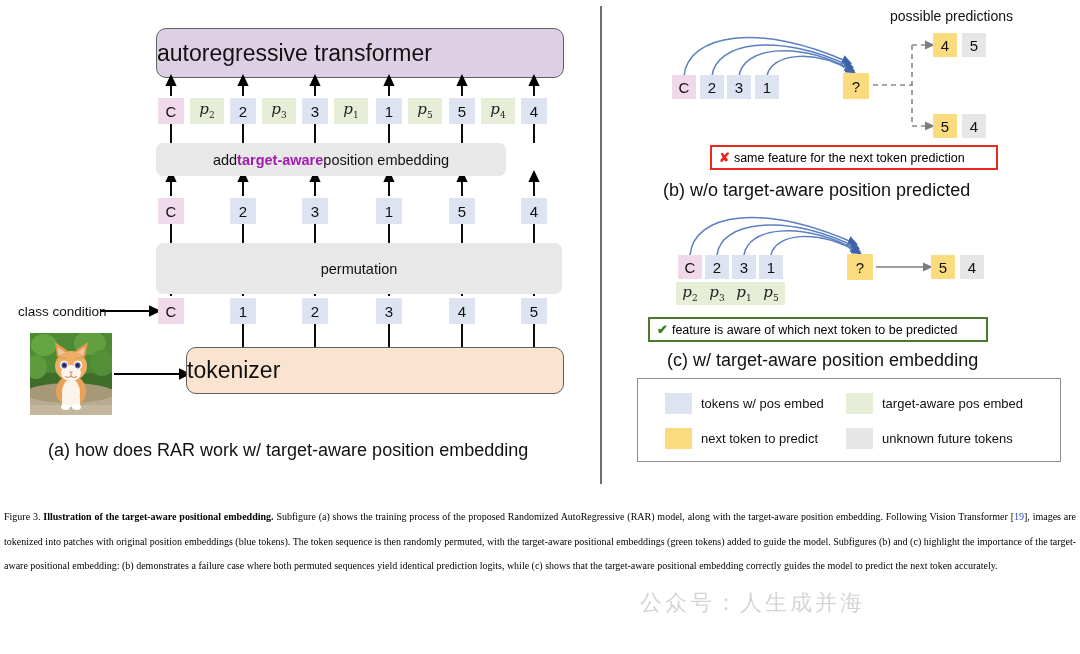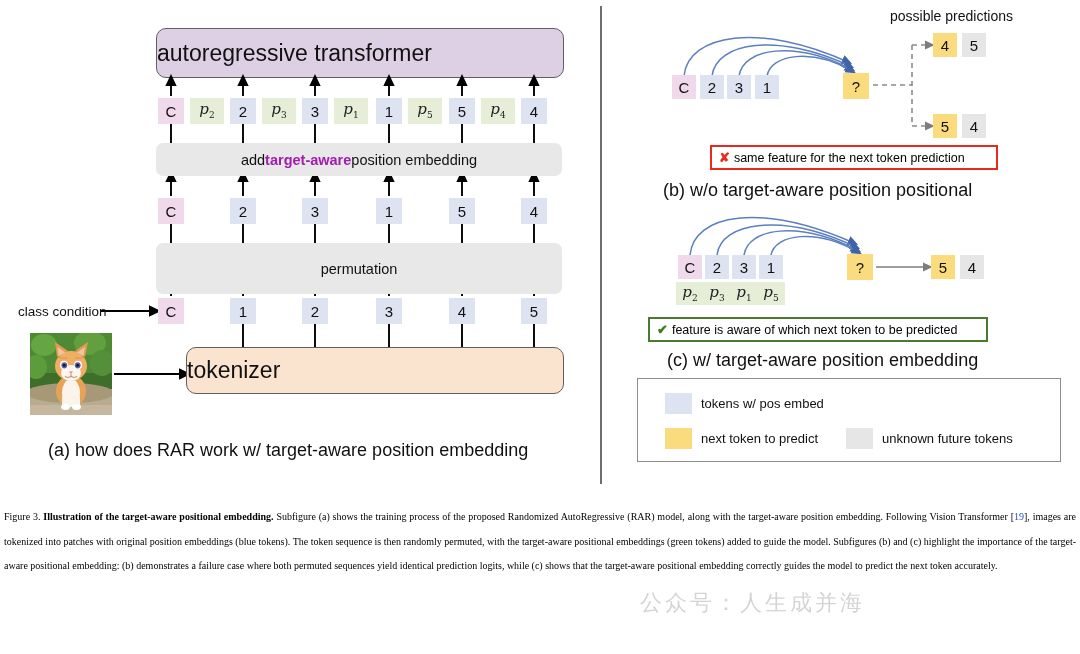--- a/index.html
+++ b/index.html
@@ -228,21 +228,21 @@
   <div class="tok blue" style="left:449px;top:98px;width:26px;height:26px;">
       <span>5</span>
     </div>
   <div class="tok green p" style="left:481px;top:98px;width:34px;height:26px;">
       <span>p<sub>4</sub></span>
     </div>
   <div class="tok blue" style="left:521px;top:98px;width:26px;height:26px;">
       <span>4</span>
     </div>
 
-  <div class="graybar" style="left:156px;top:143px;width:406px;height:33px;">
+  <div class="graybar" style="left:156px;top:143px;width:350px;height:33px;">
     <span>add </span>
       <span class="ta">target-aware</span>
       <span> position embedding</span>
   </div>
 
   <div class="tok pink" style="left:158px;top:198px;width:26px;height:26px;">
       <span>C</span>
     </div>
   <div class="tok blue" style="left:230px;top:198px;width:26px;height:26px;">
       <span>2</span>
@@ -377,21 +377,21 @@
     </div>
   <div class="tok gray" style="left:962px;top:114px;width:24px;height:24px;">
       <span>4</span>
     </div>
 
   <div class="notebox red" style="left:710px;top:145px;width:288px;height:25px;">
     <span class="mark x">✘</span>
     <span>same feature for the next token prediction</span>
   </div>
 
-  <div class="subcap" style="left:663px;top:180px;">(b) w/o target-aware position positional</div>
+  <div class="subcap" style="left:663px;top:180px;">(b) w/o target-aware position predicted</div>
 
   <svg width="1080" height="490">
     <g stroke="#5b7fc0" stroke-width="1.5" fill="none">
       <path d="M690,255 C694,214 760,202 854,243" marker-end="url(#arblue)"></path>
       <path d="M717,255 C721,222 782,212 856,247" marker-end="url(#arblue)"></path>
       <path d="M744,255 C748,228 798,220 857,250" marker-end="url(#arblue)"></path>
       <path d="M771,255 C775,234 816,228 858,252" marker-end="url(#arblue)"></path>
     </g>
     <line x1="876" y1="267" x2="928" y2="267" stroke="#7d7d7d" stroke-width="1.6" marker-end="url(#argray)"></line>
   </svg>
@@ -437,20 +437,24 @@
     <span>feature is aware of which next token to be predicted</span>
   </div>
 
   <div class="subcap" style="left:667px;top:350px;">(c) w/ target-aware position embedding</div>
 
   <div class="legendbox">
     <div class="legitem" style="left:27px;top:14px;">
       <span class="swatch" style="background:#dde3f0;"></span>
       <span class="legtext">tokens w/ pos embed</span>
     </div>
+    <div class="legitem" style="left:208px;top:14px;">
+      <span class="swatch" style="background:#e6eed8;"></span>
+      <span class="legtext">target-aware pos embed</span>
+    </div>
     <div class="legitem" style="left:208px;top:49px;">
       <span class="swatch" style="background:#e6e6e6;"></span>
       <span class="legtext">unknown future tokens</span>
     </div>
     <div class="legitem" style="left:27px;top:49px;">
       <span class="swatch" style="background:#fadc7e;"></span>
       <span class="legtext">next token to predict</span>
     </div>
   </div>
 </div>

